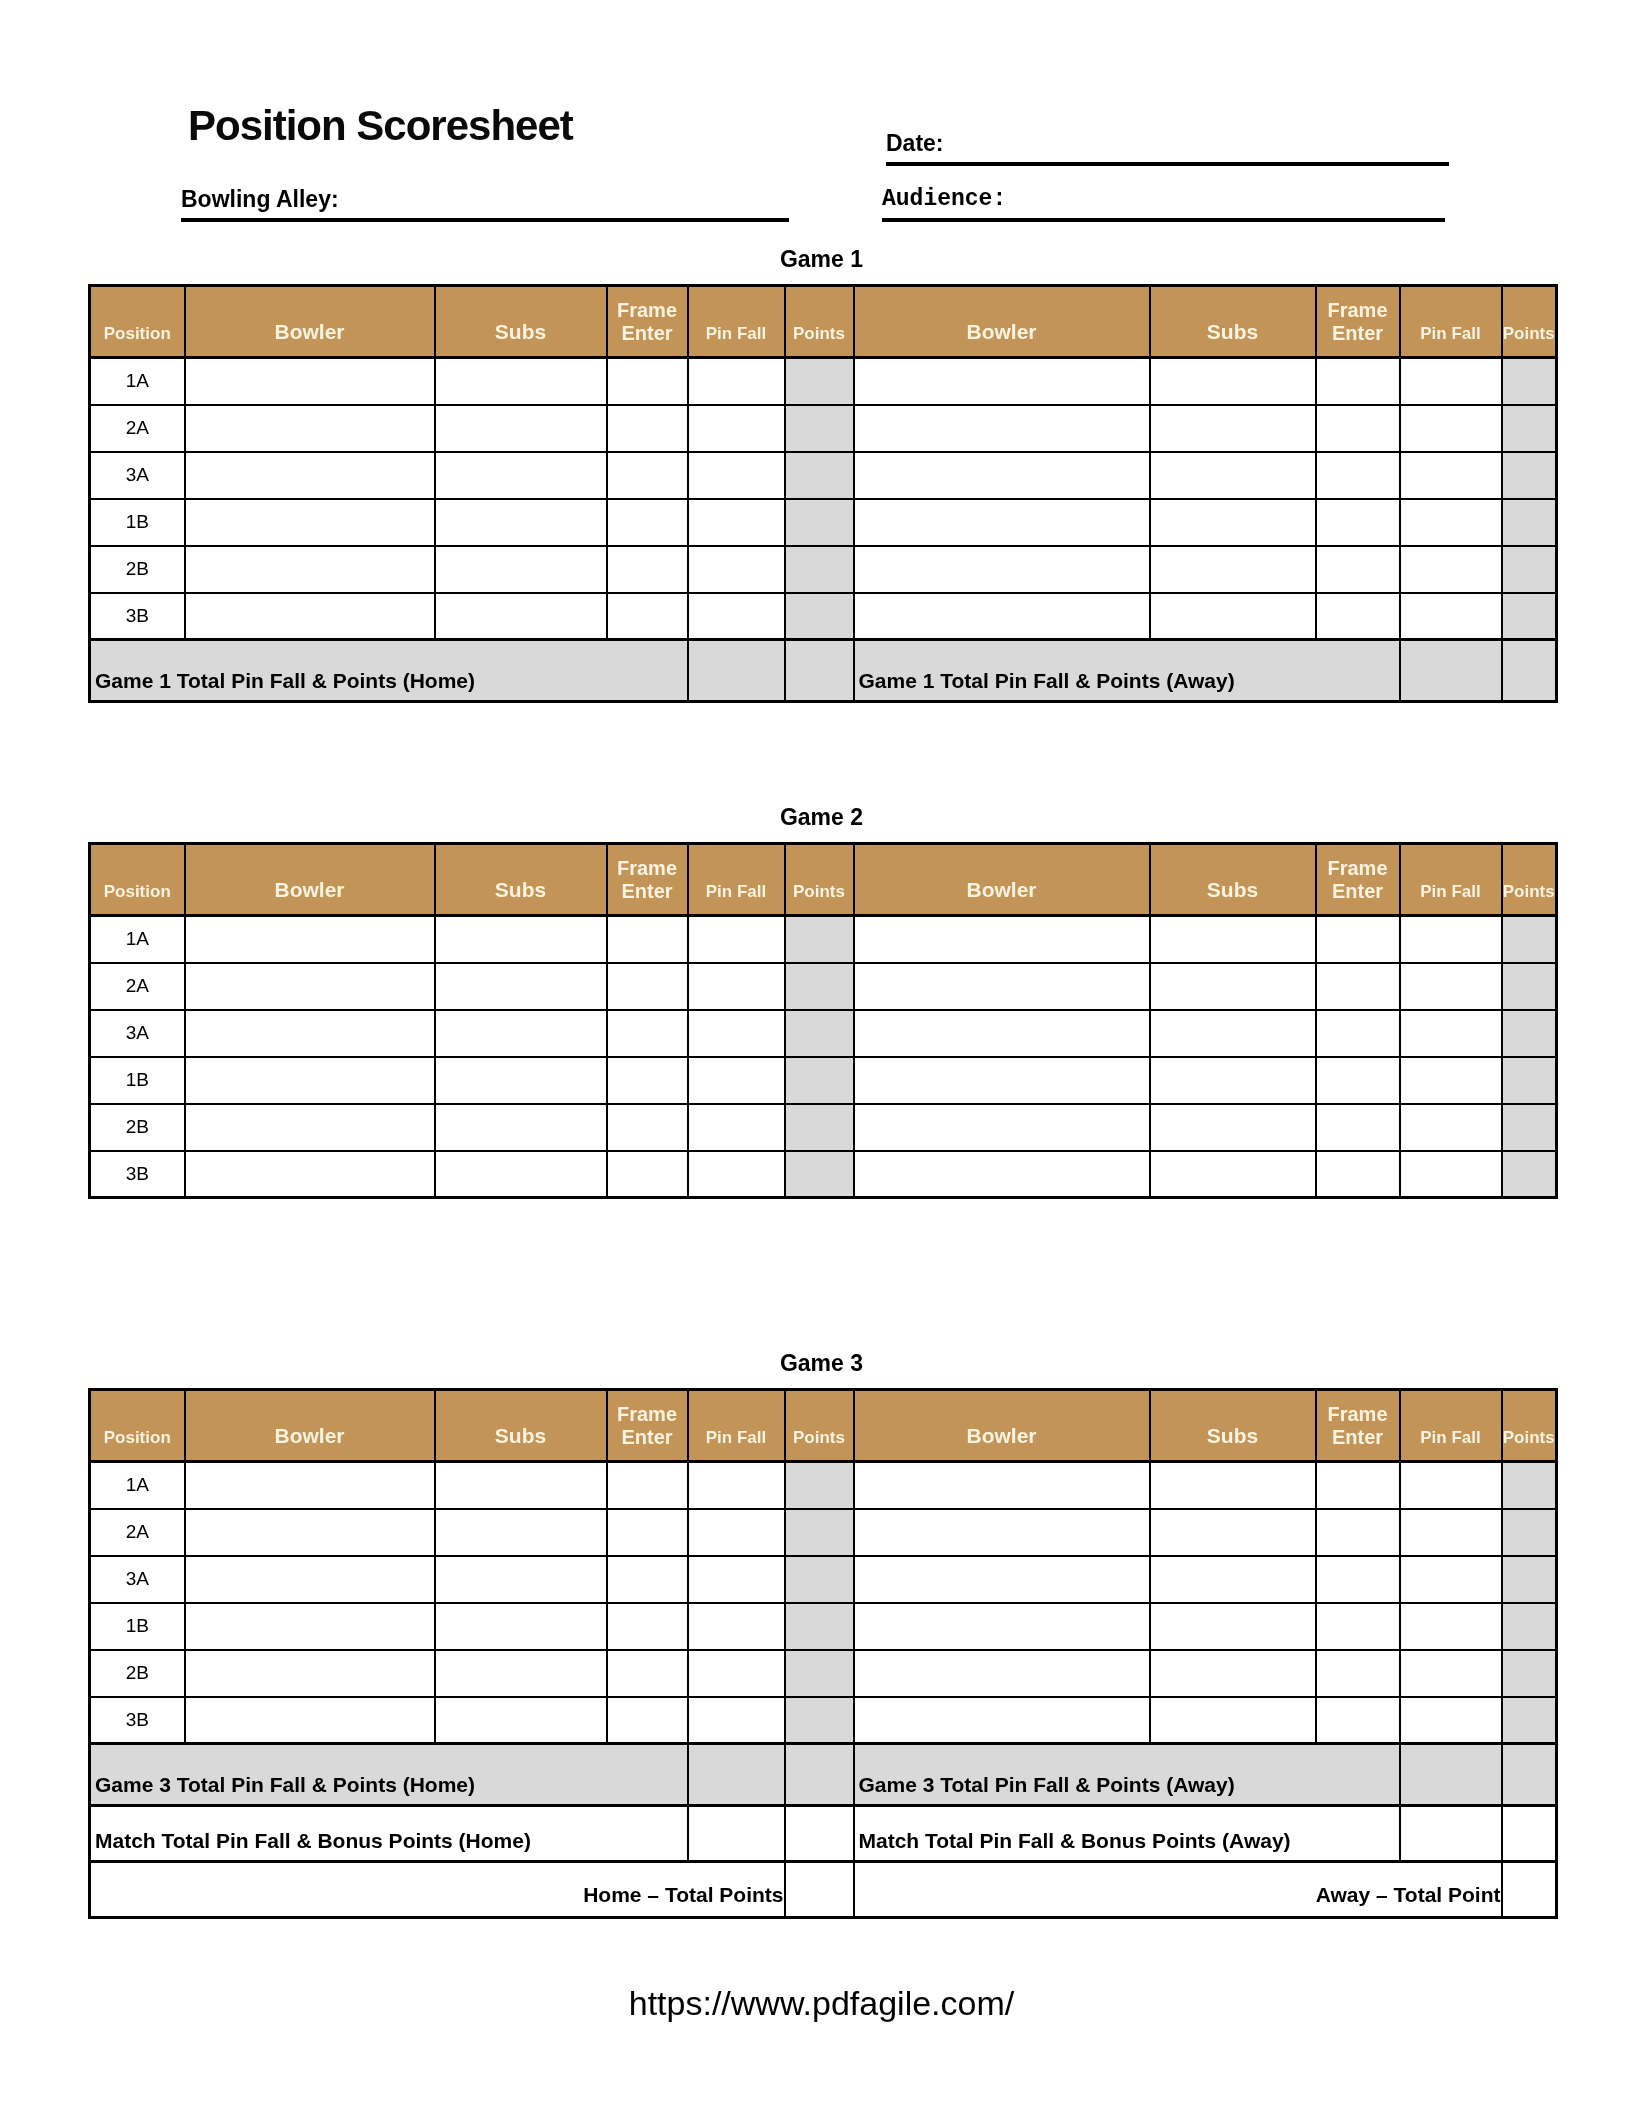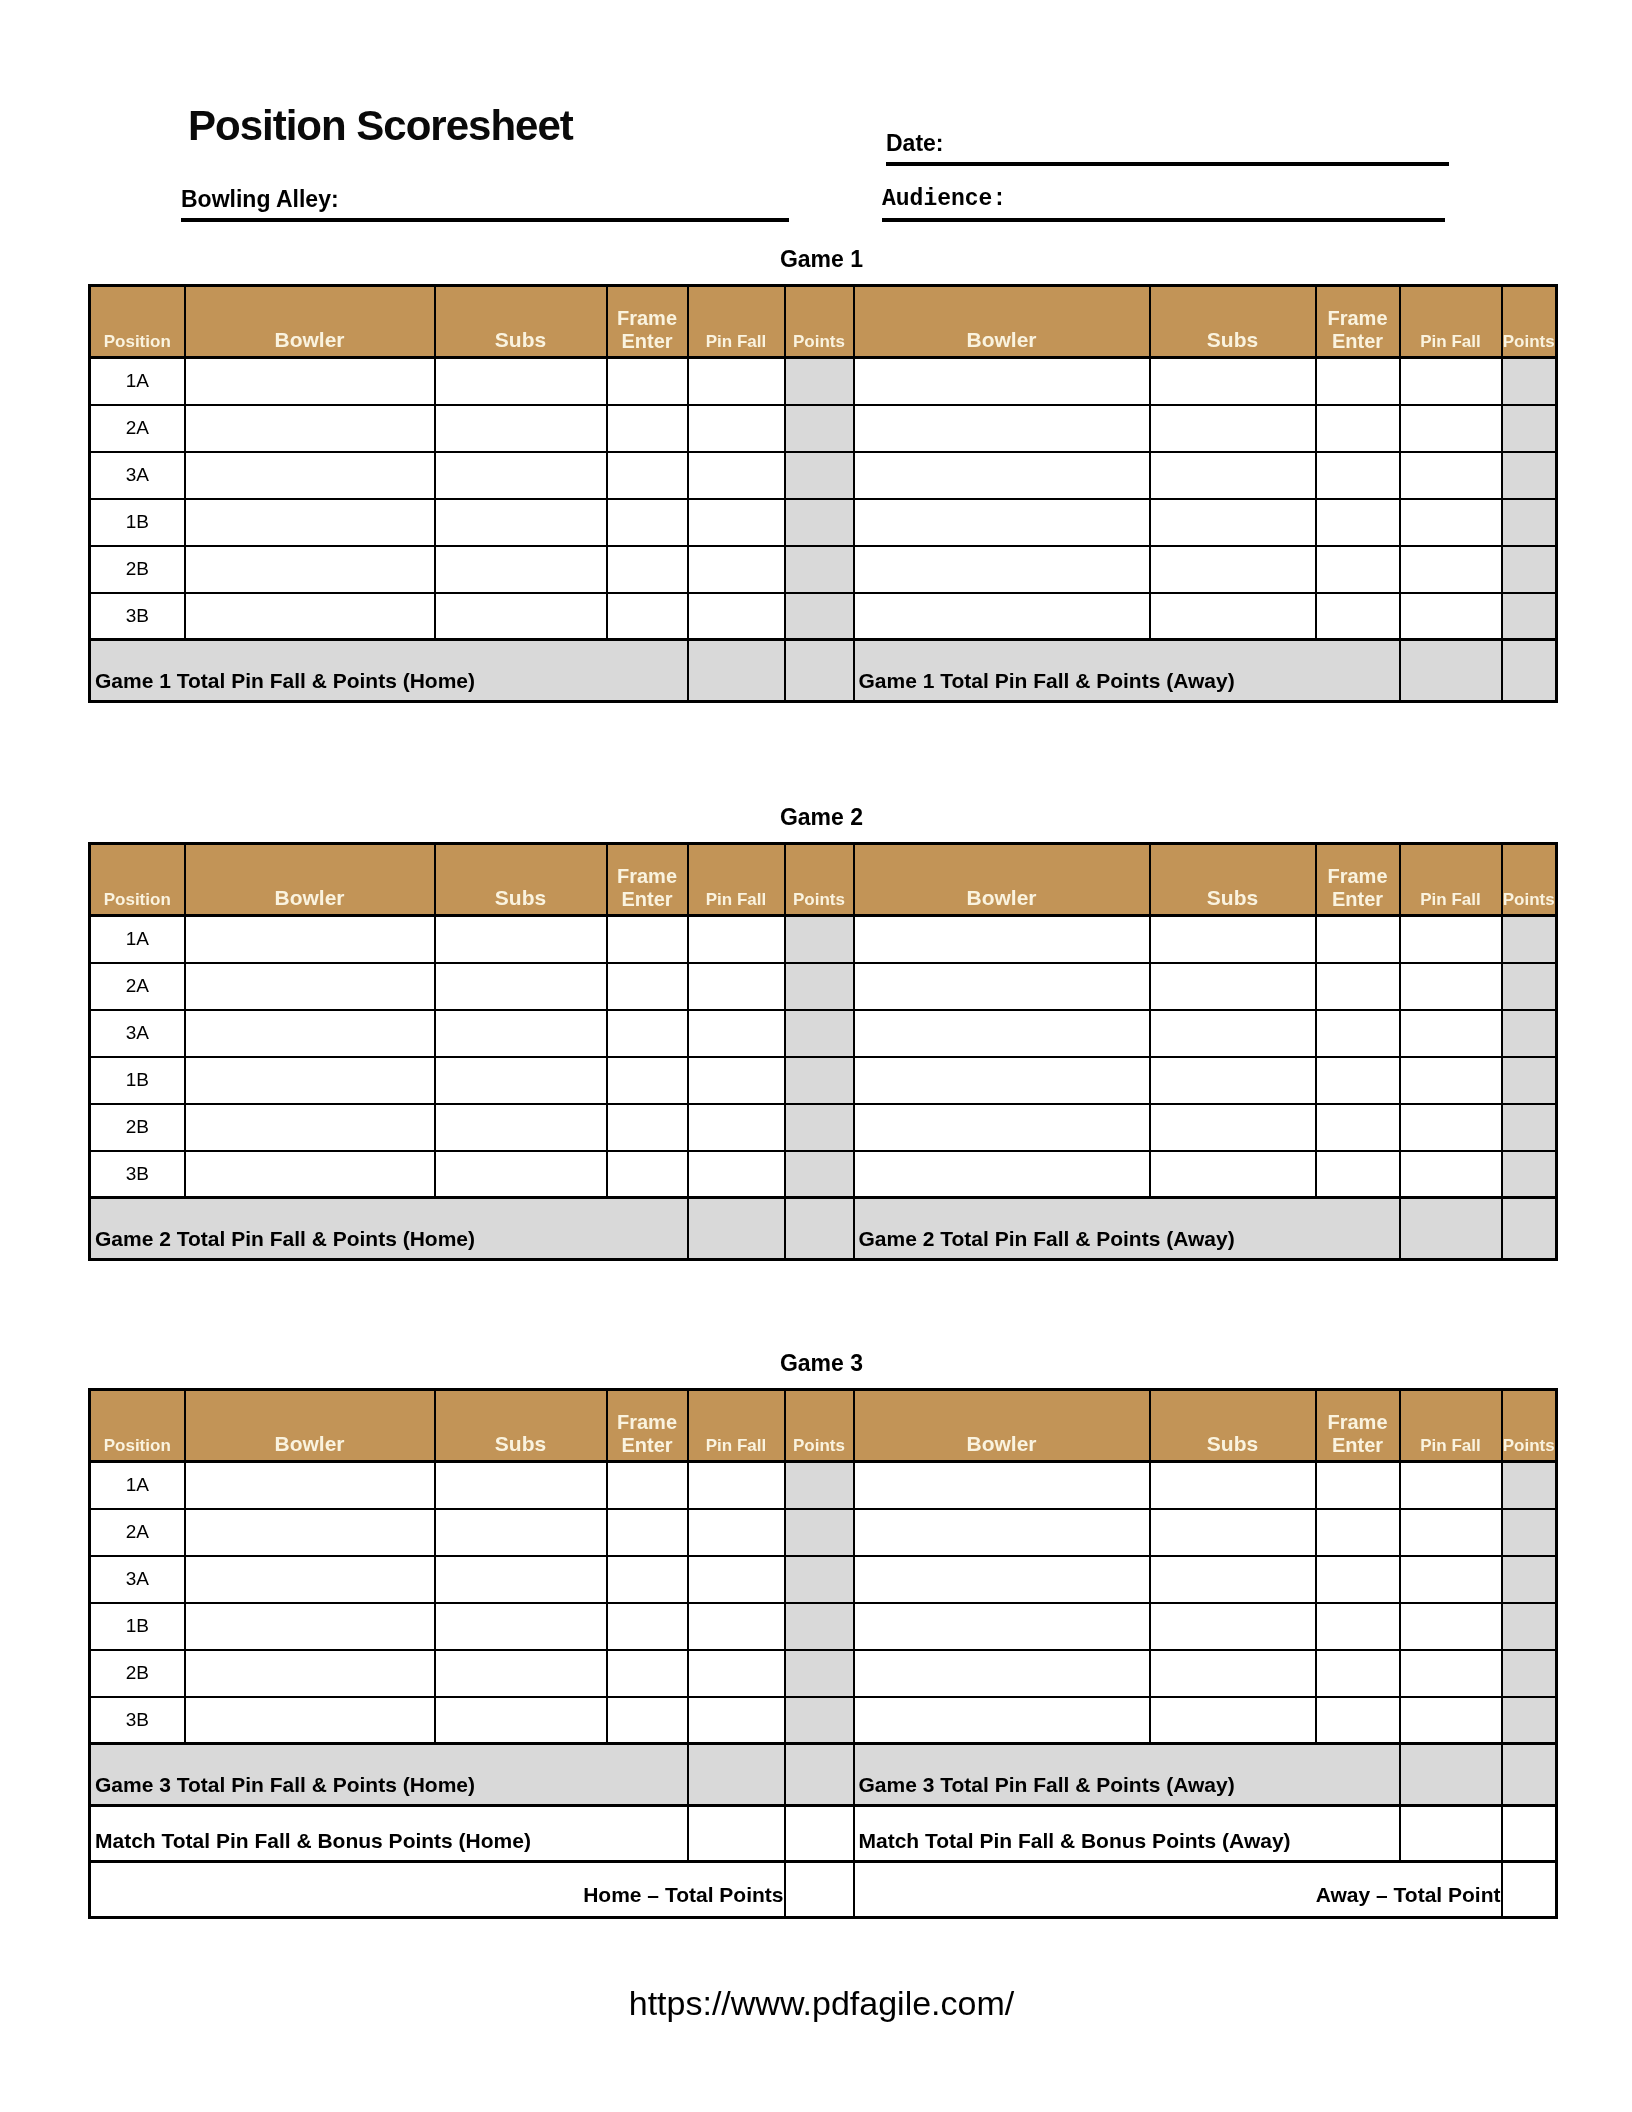--- a/index.html
+++ b/index.html
@@ -62,21 +62,21 @@
     background:#fff;
   }
   td, th { border:2px solid #000; overflow:hidden; }
 
   th {
     background:var(--header-bg, #C29457);
     color:var(--header-text, #FAF3DF);
     font-weight:bold;
     text-align:center;
     vertical-align:bottom;
-    padding-bottom:4px;
+    padding-bottom:12px;
   }
   tr.header-row { height:72px; }
   tr.header-row th { border-bottom:3px solid #000; }
   th.hsmall { font-size:17px; }
   th.hbig   { font-size:21px; }
   th.hframe { font-size:20px; line-height:1.12; }
 
   tr.data-row { height:47px; }
   td.pos-cell { text-align:center; font-size:19px; vertical-align:middle; }
   td.shaded   { background:var(--shaded-cell, #D9D9D9); }
@@ -356,28 +356,20 @@
             <td></td>
             <td></td>
             <td></td>
             <td class="shaded"></td>
             <td></td>
             <td></td>
             <td></td>
             <td></td>
             <td class="shaded"></td>
           </tr>
-          <tr class="total-row heavy-top">
-            <td class="label-cell" colspan="4">Game 2 Total Pin Fall &amp; Points (Home)</td>
-            <td></td>
-            <td></td>
-            <td class="label-cell" colspan="3">Game 2 Total Pin Fall &amp; Points (Away)</td>
-            <td></td>
-            <td></td>
-          </tr>
         </tbody>
       </table>
     </div>
   <div class="game-section" id="game-section-2" style="top:1350px">
       <div class="game-title">Game 3</div>
       <table>
         <colgroup>
           <col style="width: 95px;">
           <col style="width: 250px;">
           <col style="width: 172px;">

